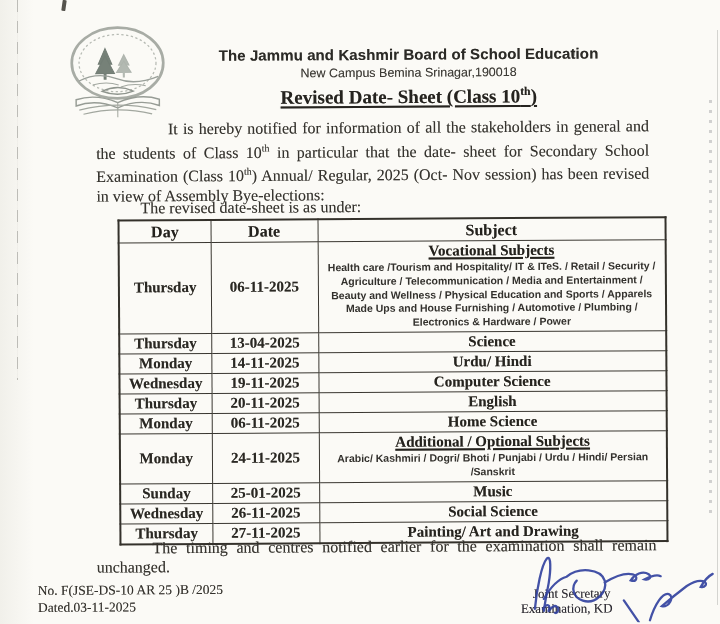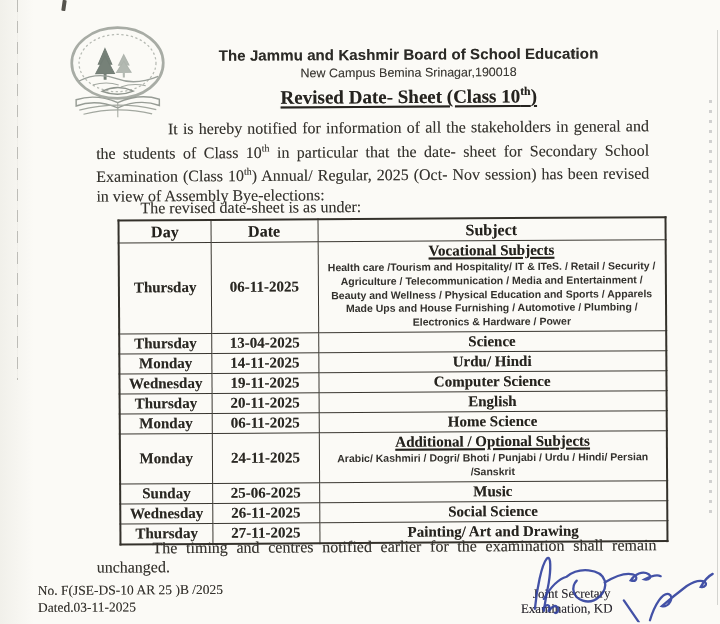--- a/index.html
+++ b/index.html
@@ -162,21 +162,21 @@
       <tr class="voc">
         <td class="day soft">Monday</td>
         <td class="date soft">24-11-2025</td>
         <td>
           <span class="subtitle soft">Additional / Optional Subjects</span>
           <span class="subdetail">Arabic/ Kashmiri / Dogri/ Bhoti / Punjabi / Urdu / Hindi/ Persian /Sanskrit</span>
         </td>
       </tr>
       <tr class="simple">
         <td class="day soft">Sunday</td>
-        <td class="date soft">25-06-2025</td>
+        <td class="date soft">25-01-2025</td>
         <td class="subj soft">Music</td>
       </tr>
       <tr class="simple">
         <td class="day soft">Wednesday</td>
         <td class="date soft">26-11-2025</td>
         <td class="subj soft">Social Science</td>
       </tr>
       <tr class="simple">
         <td class="day soft">Thursday</td>
         <td class="date soft">27-11-2025</td>

